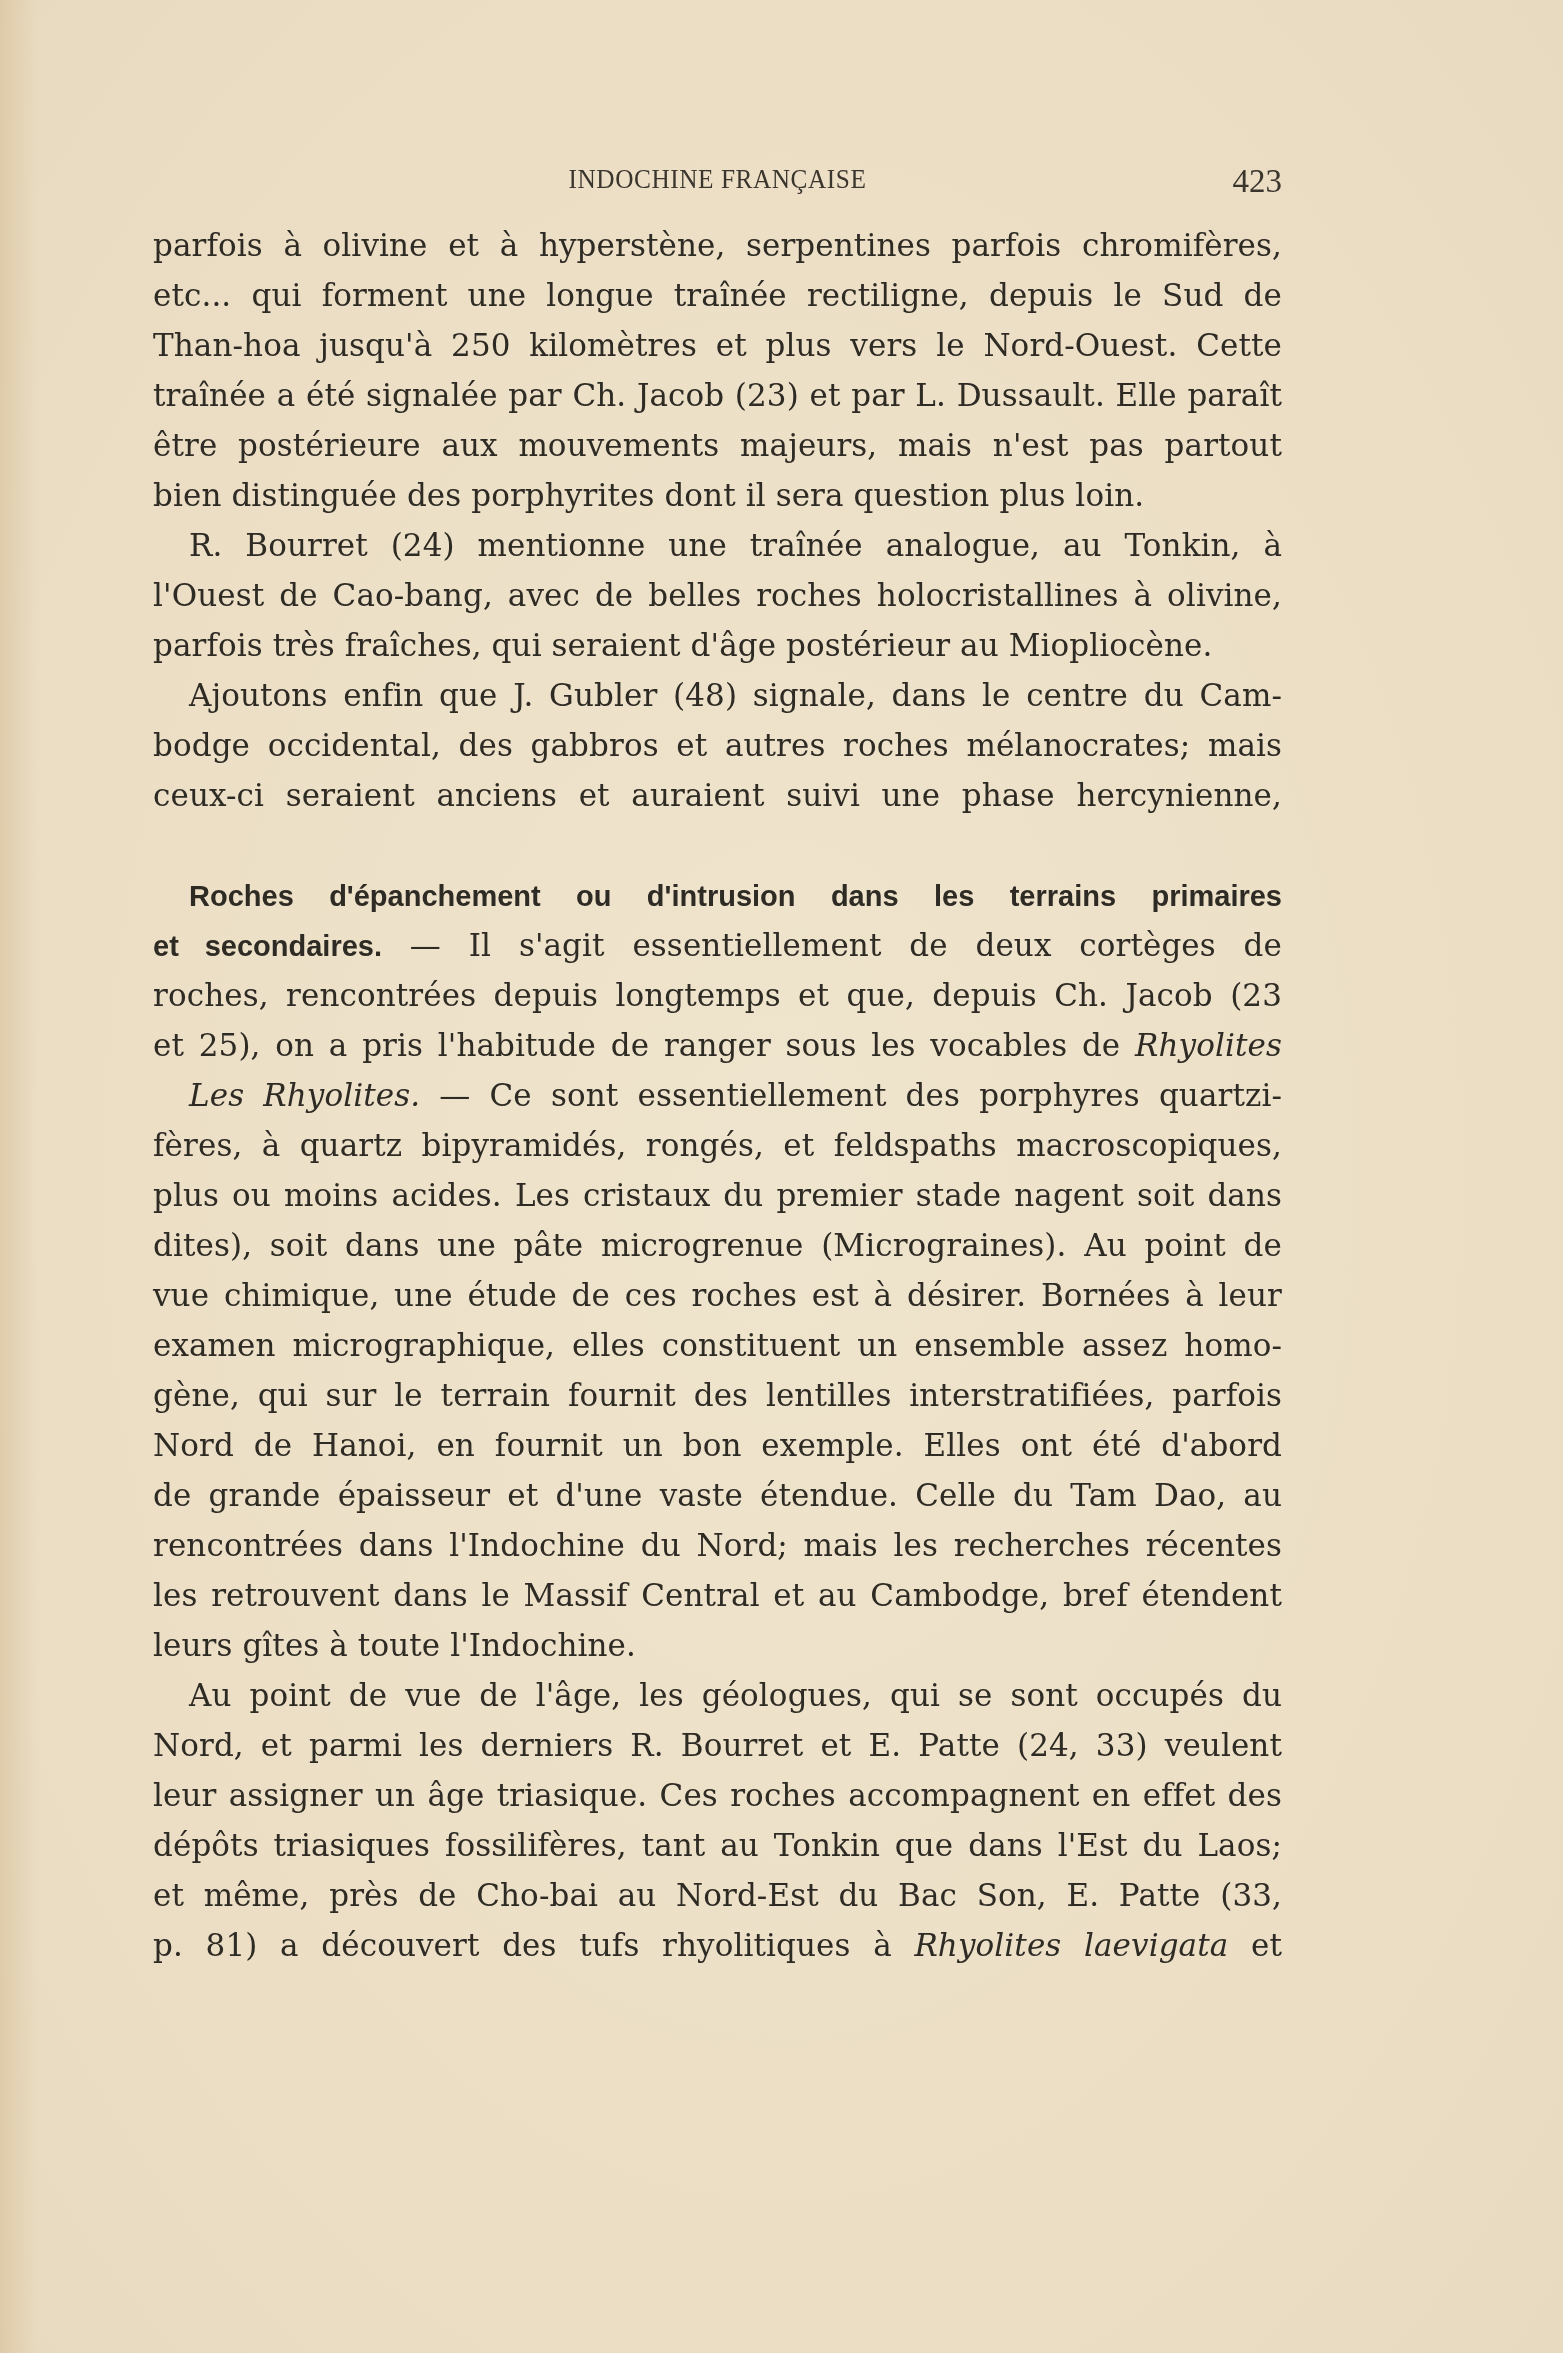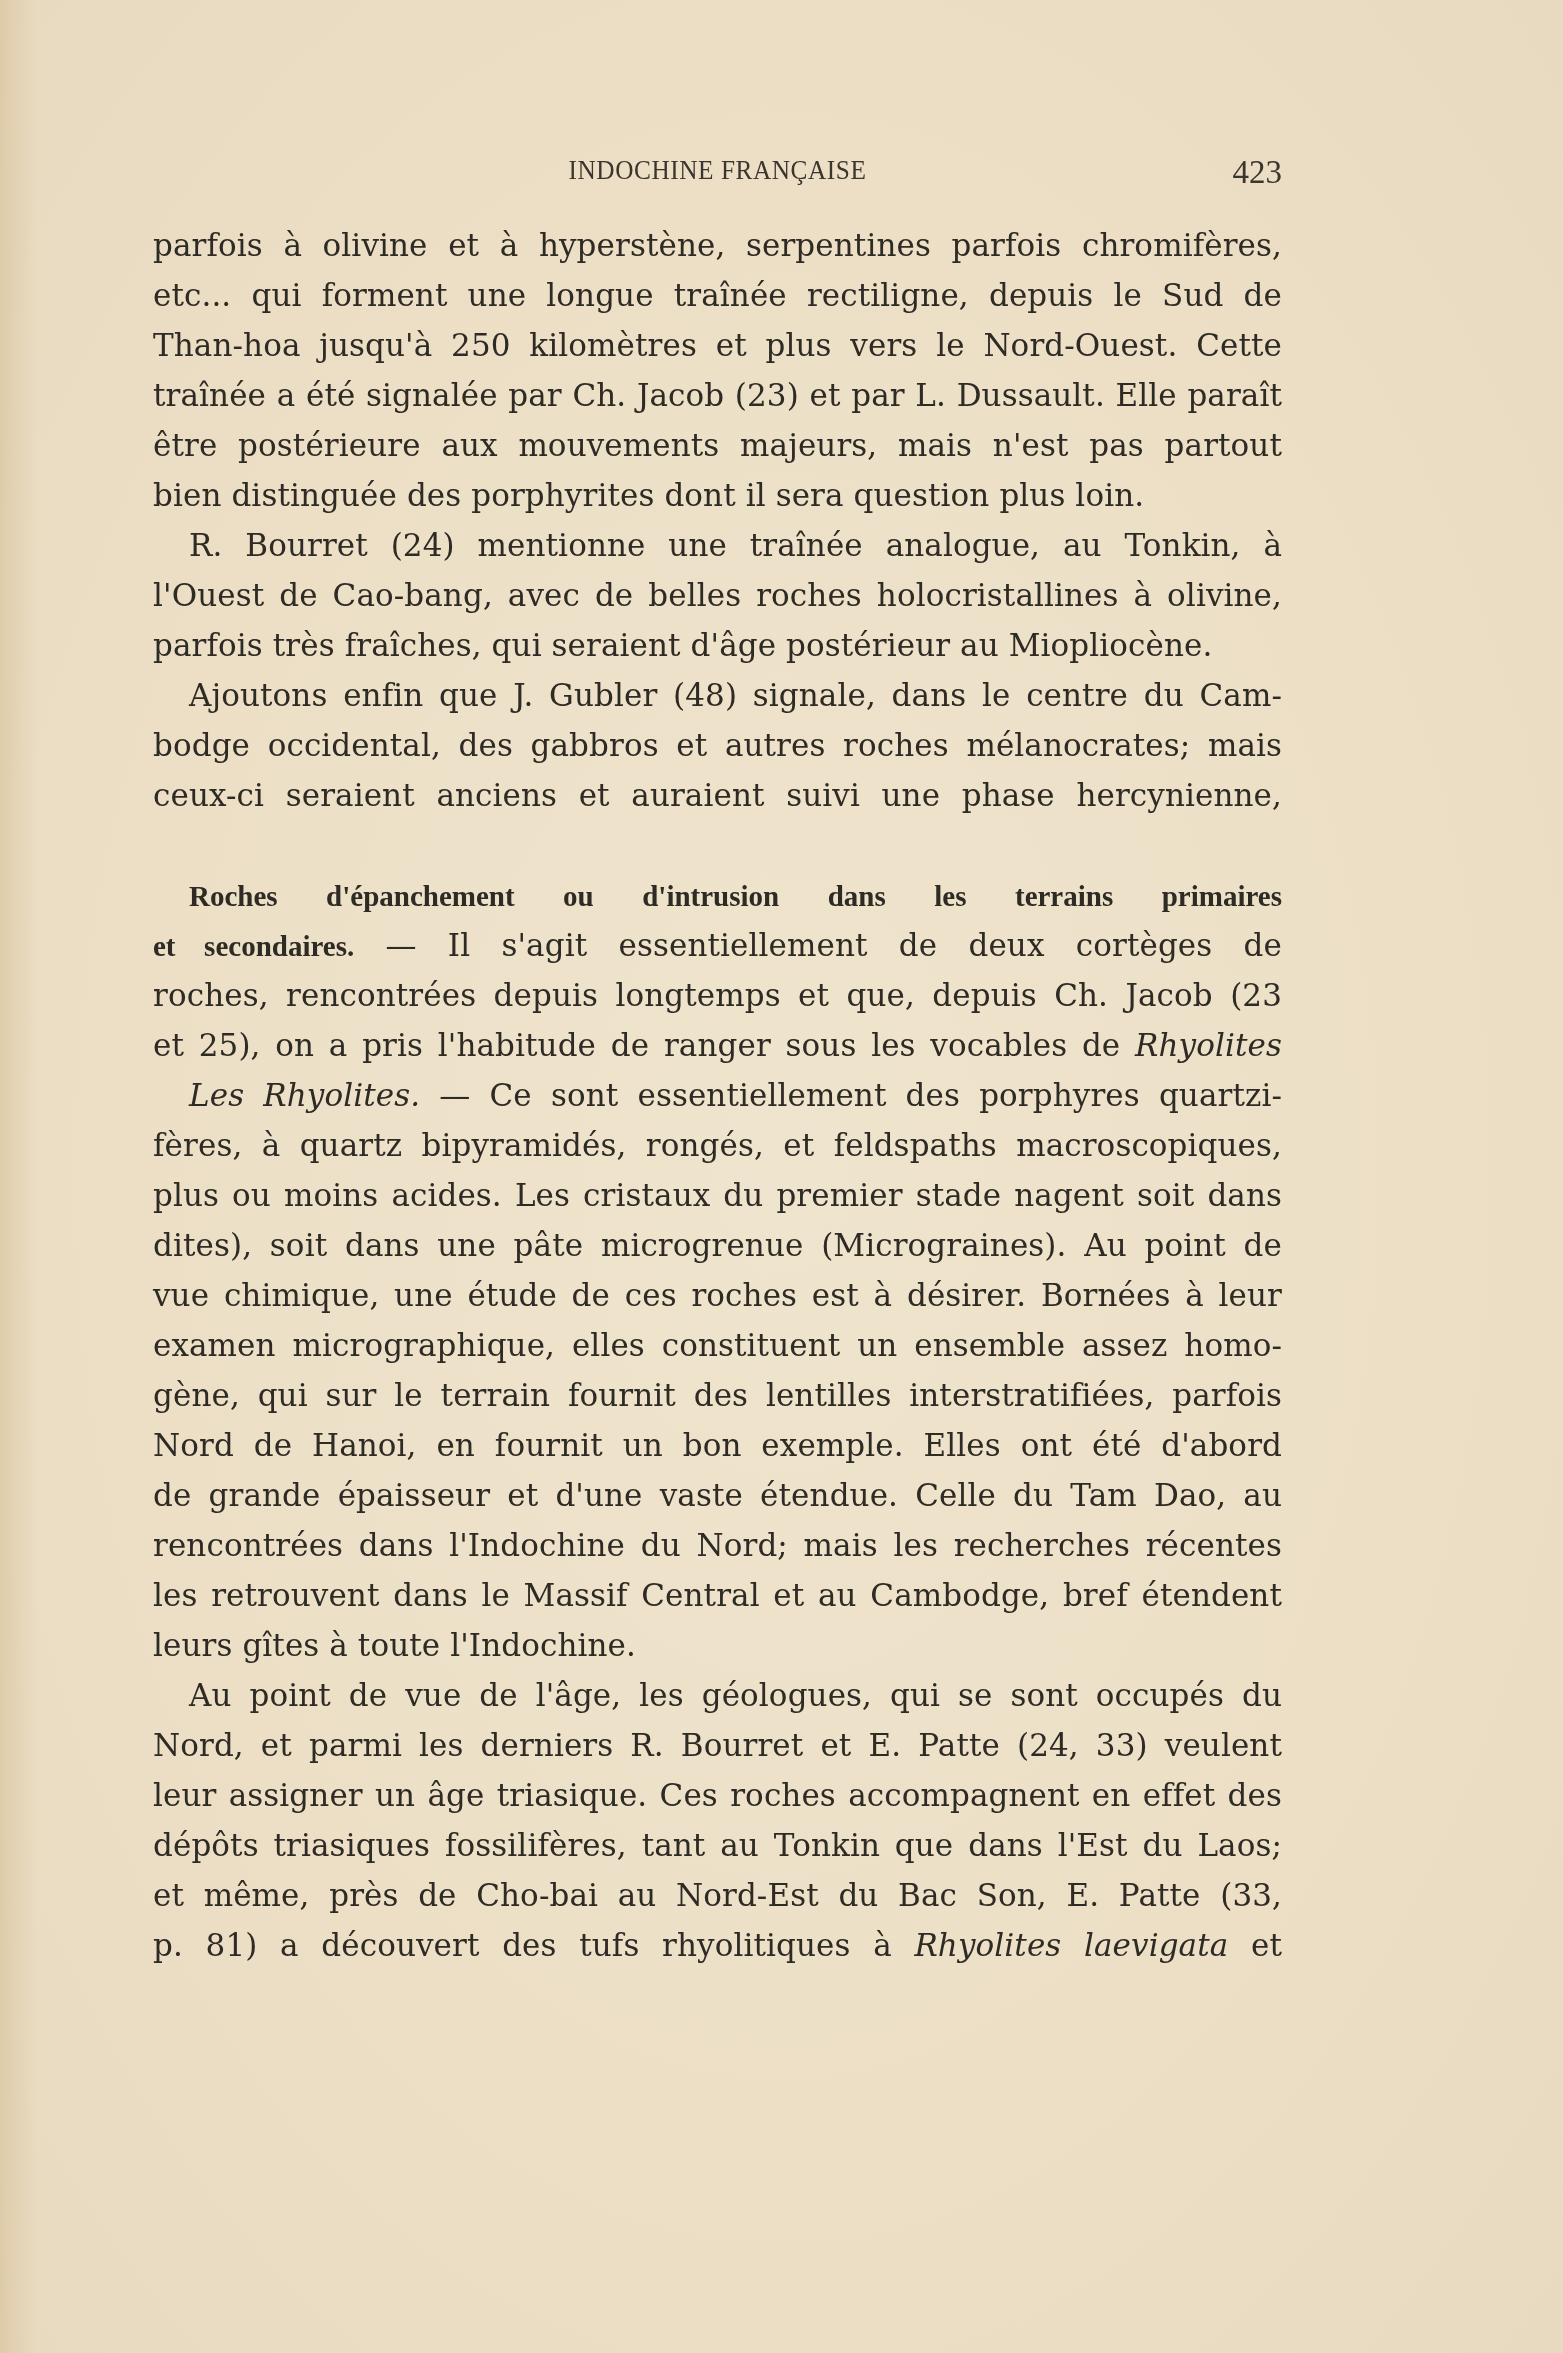--- a/index.html
+++ b/index.html
@@ -18,21 +18,21 @@
   .page {
     position: absolute;
     left: 0; top: 0;
     width: 1564px; height: 2354px;
     background:
       linear-gradient(90deg, rgba(214,190,150,0.55) 0px, rgba(214,190,150,0.0) 38px),
       radial-gradient(ellipse at 50% 50%, #efe4cd 0%, #ecdfc6 60%, #e8dac0 100%);
   }
   .running-head {
     position: absolute;
-    top: 154px;
+    top: 163px;
     left: 153px;
     width: 1129px;
     height: 38px;
   }
   .running-title {
     position: absolute;
     left: 0; right: 0;
     top: 0;
     text-align: center;
     font-family: "Liberation Serif", serif;
@@ -68,21 +68,21 @@
   .line.last {
     text-align-last: left;
   }
   .line.indent {
     padding-left: 36px;
   }
   .gap {
     height: 50px;
   }
   .heading-run {
-    font-family: Liberation Serif, serif;
+    font-family: Liberation Sans, sans-serif;
     font-weight: bold;
     font-size: 29px;
     letter-spacing: 0px;
   }
   em {
     font-style: italic;
   }
 </style>
 </head>
 <body>

